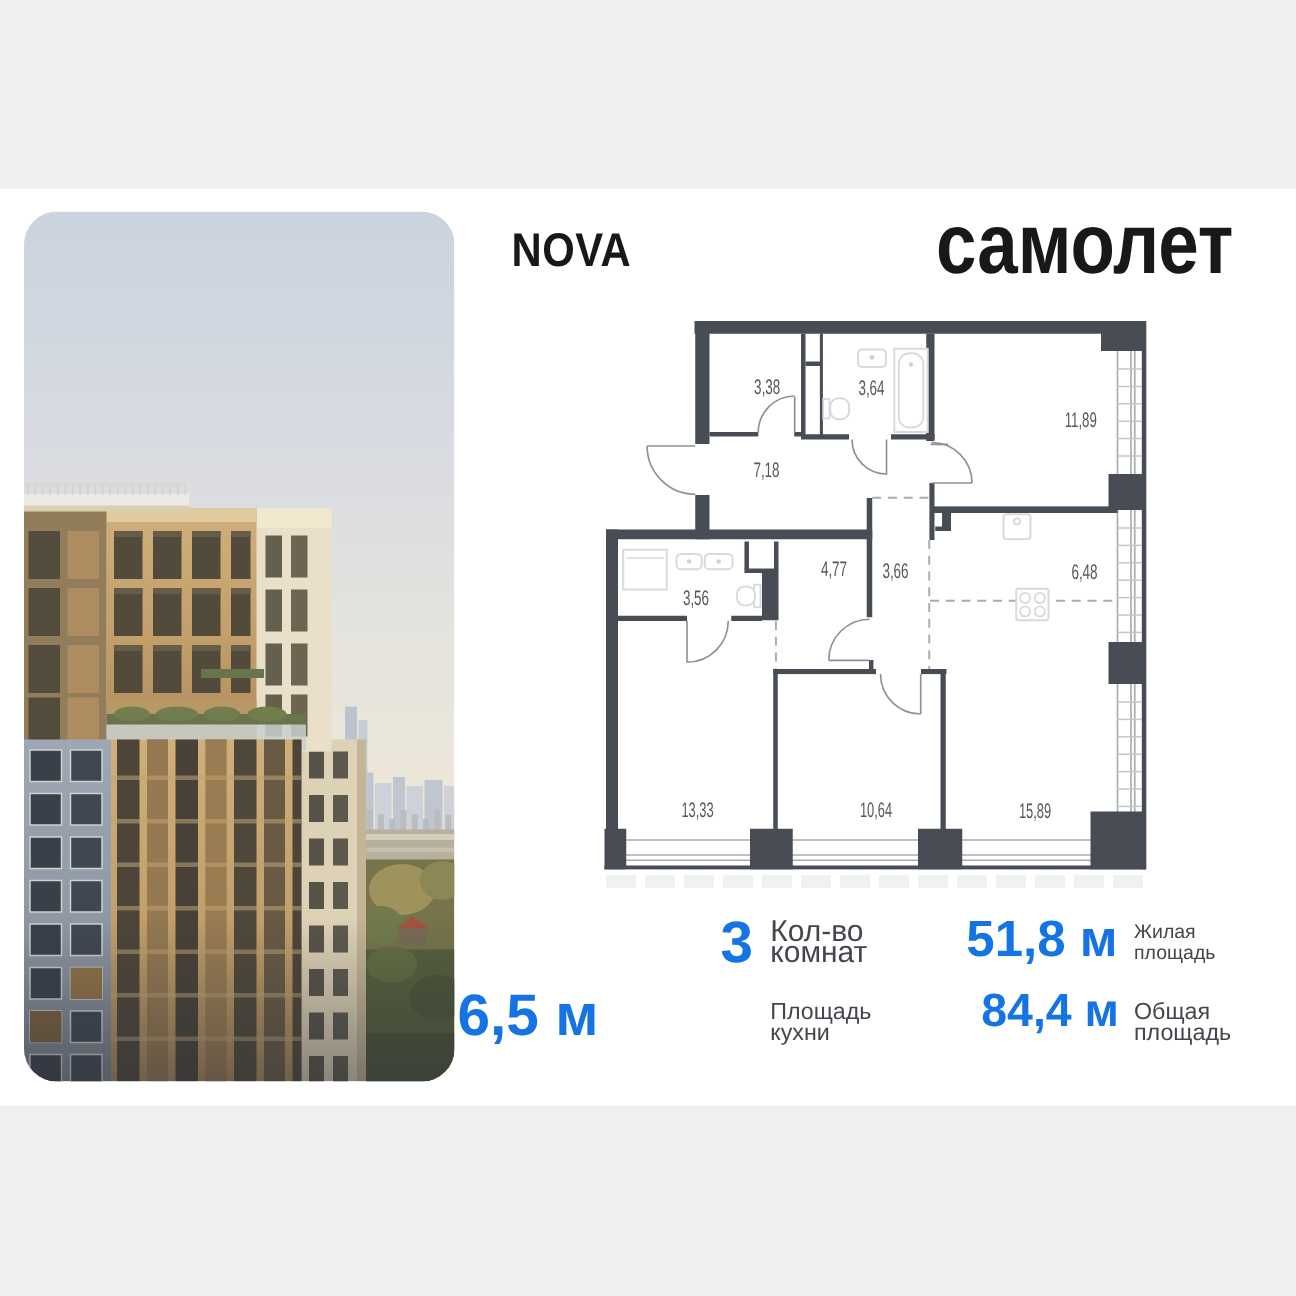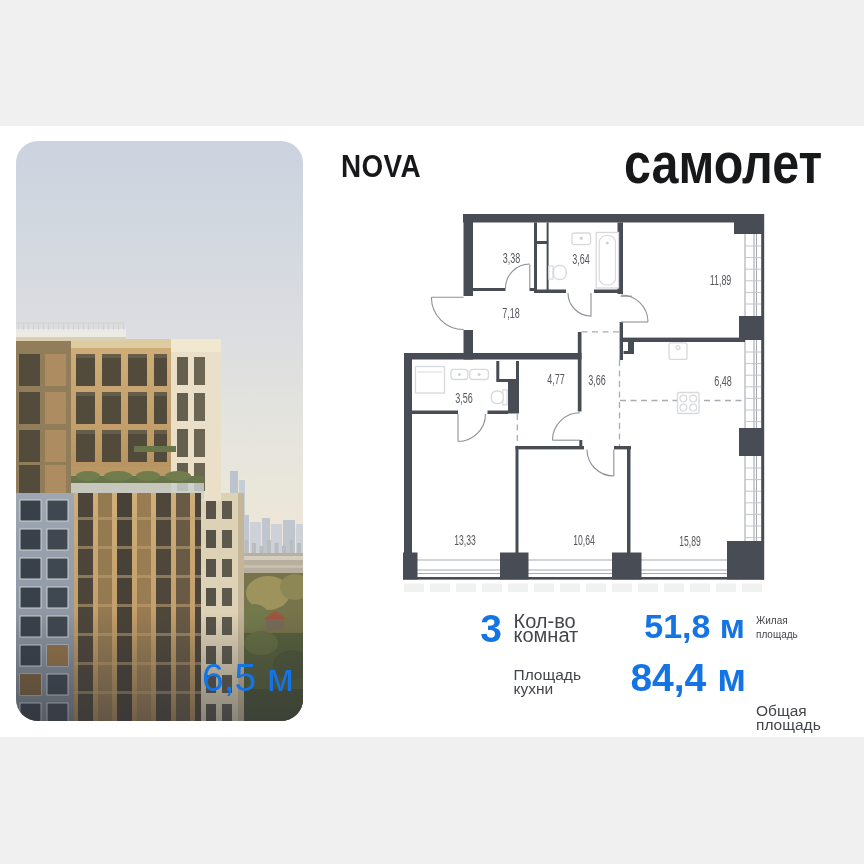--- a/index.html
+++ b/index.html
@@ -331,16 +331,16 @@
     <text x="588.25" y="385" font-size="14" fill="#54575c" textLength="17.5" lengthAdjust="spacingAndGlyphs" font-family="Liberation Sans, sans-serif">3,66</text>
     <text x="714.25" y="386" font-size="14" fill="#54575c" textLength="17.5" lengthAdjust="spacingAndGlyphs" font-family="Liberation Sans, sans-serif">6,48</text>
     <text x="455.25" y="403" font-size="14" fill="#54575c" textLength="17.5" lengthAdjust="spacingAndGlyphs" font-family="Liberation Sans, sans-serif">3,56</text>
     <text x="454.25" y="544.5" font-size="14" fill="#54575c" textLength="21.5" lengthAdjust="spacingAndGlyphs" font-family="Liberation Sans, sans-serif">13,33</text>
     <text x="573.25" y="544.5" font-size="14" fill="#54575c" textLength="21.5" lengthAdjust="spacingAndGlyphs" font-family="Liberation Sans, sans-serif">10,64</text>
     <text x="679.25" y="545.5" font-size="14" fill="#54575c" textLength="21.5" lengthAdjust="spacingAndGlyphs" font-family="Liberation Sans, sans-serif">15,89</text>
   </svg>
 <div style="position:absolute;left:202px;top:607px;width:300px;text-align:right;font-size:39px;font-weight:bold;color:#1474e4;">3</div>
 <div style="position:absolute;left:513.5px;top:613.8px;font-size:20px;line-height:14.6px;color:#43464c;">Кол-во<br>комнат</div>
 <div style="position:absolute;left:445px;top:607px;width:300px;text-align:right;font-size:34px;font-weight:bold;color:#1474e4;">51,8&nbsp;м</div>
-<div style="position:absolute;left:756px;top:613.8px;font-size:10px;line-height:14.6px;color:#43464c;">Жилая<br>площадь</div>
-<div style="position:absolute;left:202px;top:656px;width:300px;text-align:left;font-size:39px;font-weight:normal;color:#1474e4;">6,5&nbsp;м</div>
+<div style="position:absolute;left:756px;top:613.8px;font-size:13px;line-height:14.6px;color:#43464c;">Жилая<br>площадь</div>
+<div style="position:absolute;left:202px;top:656px;width:300px;text-align:center;font-size:39px;font-weight:bold;color:#1474e4;">6,5&nbsp;м</div>
 <div style="position:absolute;left:513.5px;top:667.8px;font-size:15.5px;line-height:14.6px;color:#43464c;">Площадь<br>кухни</div>
-<div style="position:absolute;left:446px;top:656px;width:300px;text-align:right;font-size:39px;font-weight:bold;color:#1474e4;">84,4&nbsp;м</div>
-<div style="position:absolute;left:756px;top:667.8px;font-size:15.5px;line-height:14.6px;color:#43464c;margin-top:36px;">Общая<br>площадь</div>
+<div style="position:absolute;left:446px;top:656px;width:300px;text-align:right;font-size:31px;font-weight:bold;color:#1474e4;">84,4&nbsp;м</div>
+<div style="position:absolute;left:756px;top:667.8px;font-size:15.5px;line-height:14.6px;color:#43464c;">Общая<br>площадь</div>
 </body></html>

